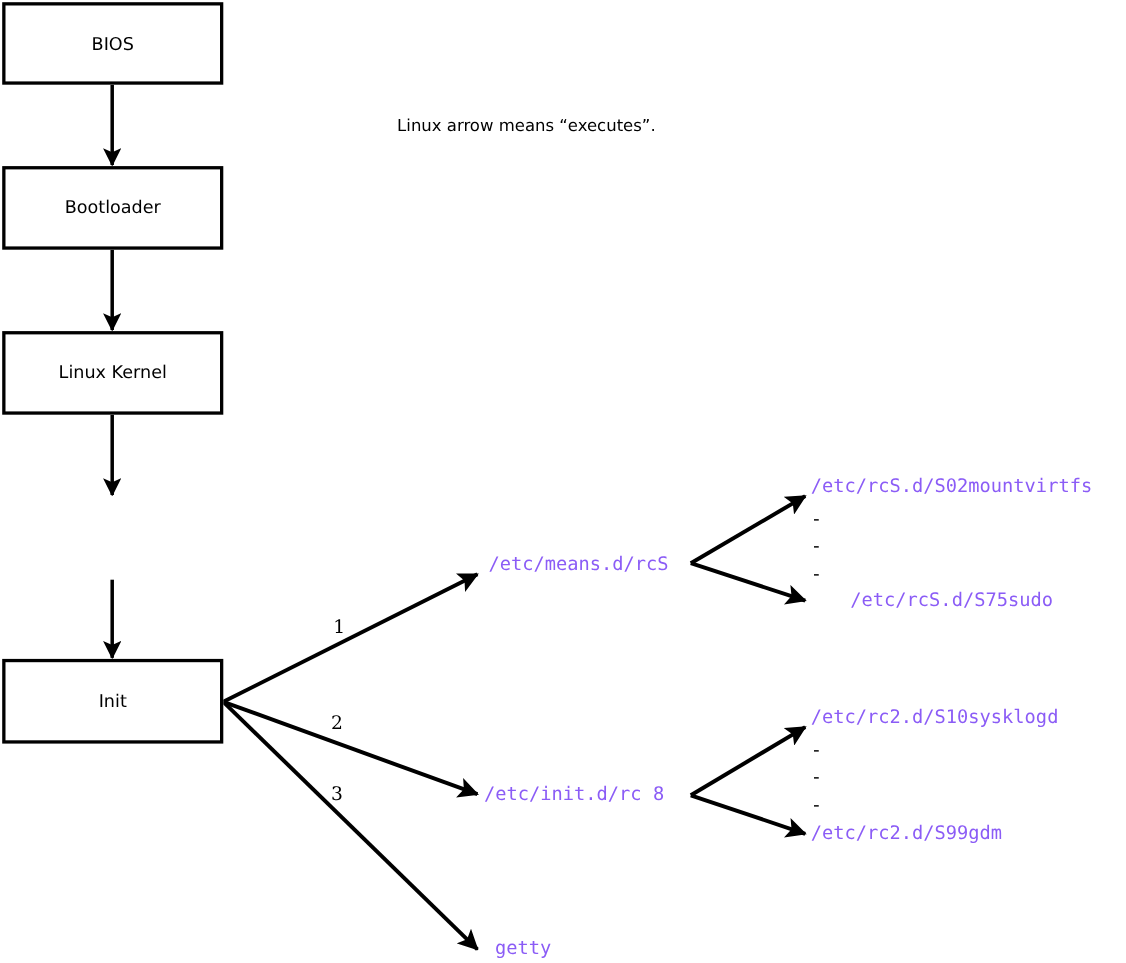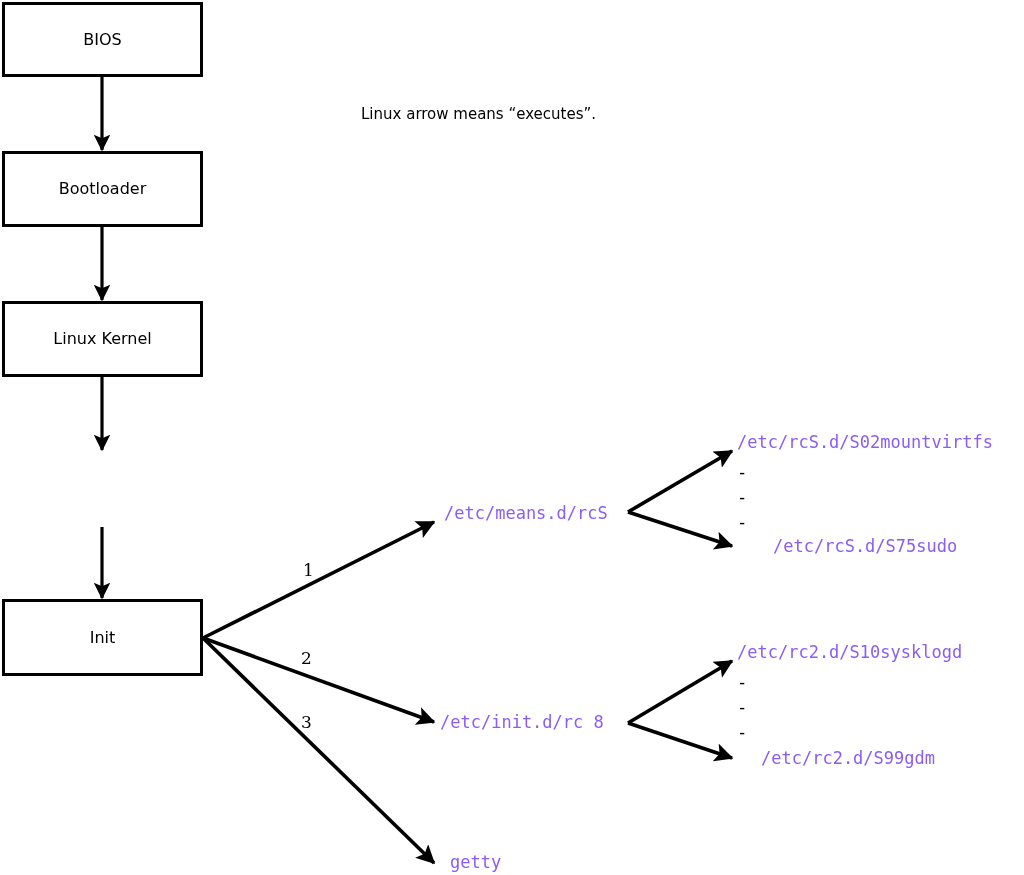--- a/index.html
+++ b/index.html
@@ -137,15 +137,15 @@
   <div class="mono-label" style="left:737px; top:434px;">/etc/rcS.d/S02mountvirtfs</div>
   <div class="ellipsis-dash" style="left:737px; top:464px;">-</div>
   <div class="ellipsis-dash" style="left:737px; top:489px;">-</div>
   <div class="ellipsis-dash" style="left:737px; top:514px;">-</div>
   <div class="mono-label" style="left:737px; top:538px;margin-left:36px;">/etc/rcS.d/S75sudo</div>
 
   <div class="mono-label" style="left:737px; top:644px;">/etc/rc2.d/S10sysklogd</div>
   <div class="ellipsis-dash" style="left:737px; top:674px;">-</div>
   <div class="ellipsis-dash" style="left:737px; top:699px;">-</div>
   <div class="ellipsis-dash" style="left:737px; top:724px;">-</div>
-  <div class="mono-label" style="left:737px; top:750px;margin-left:24px;">/etc/rc2.d/S99gdm</div>
+  <div class="mono-label" style="left:737px; top:750px;">/etc/rc2.d/S99gdm</div>
 
 </div>
 
 </body></html>

